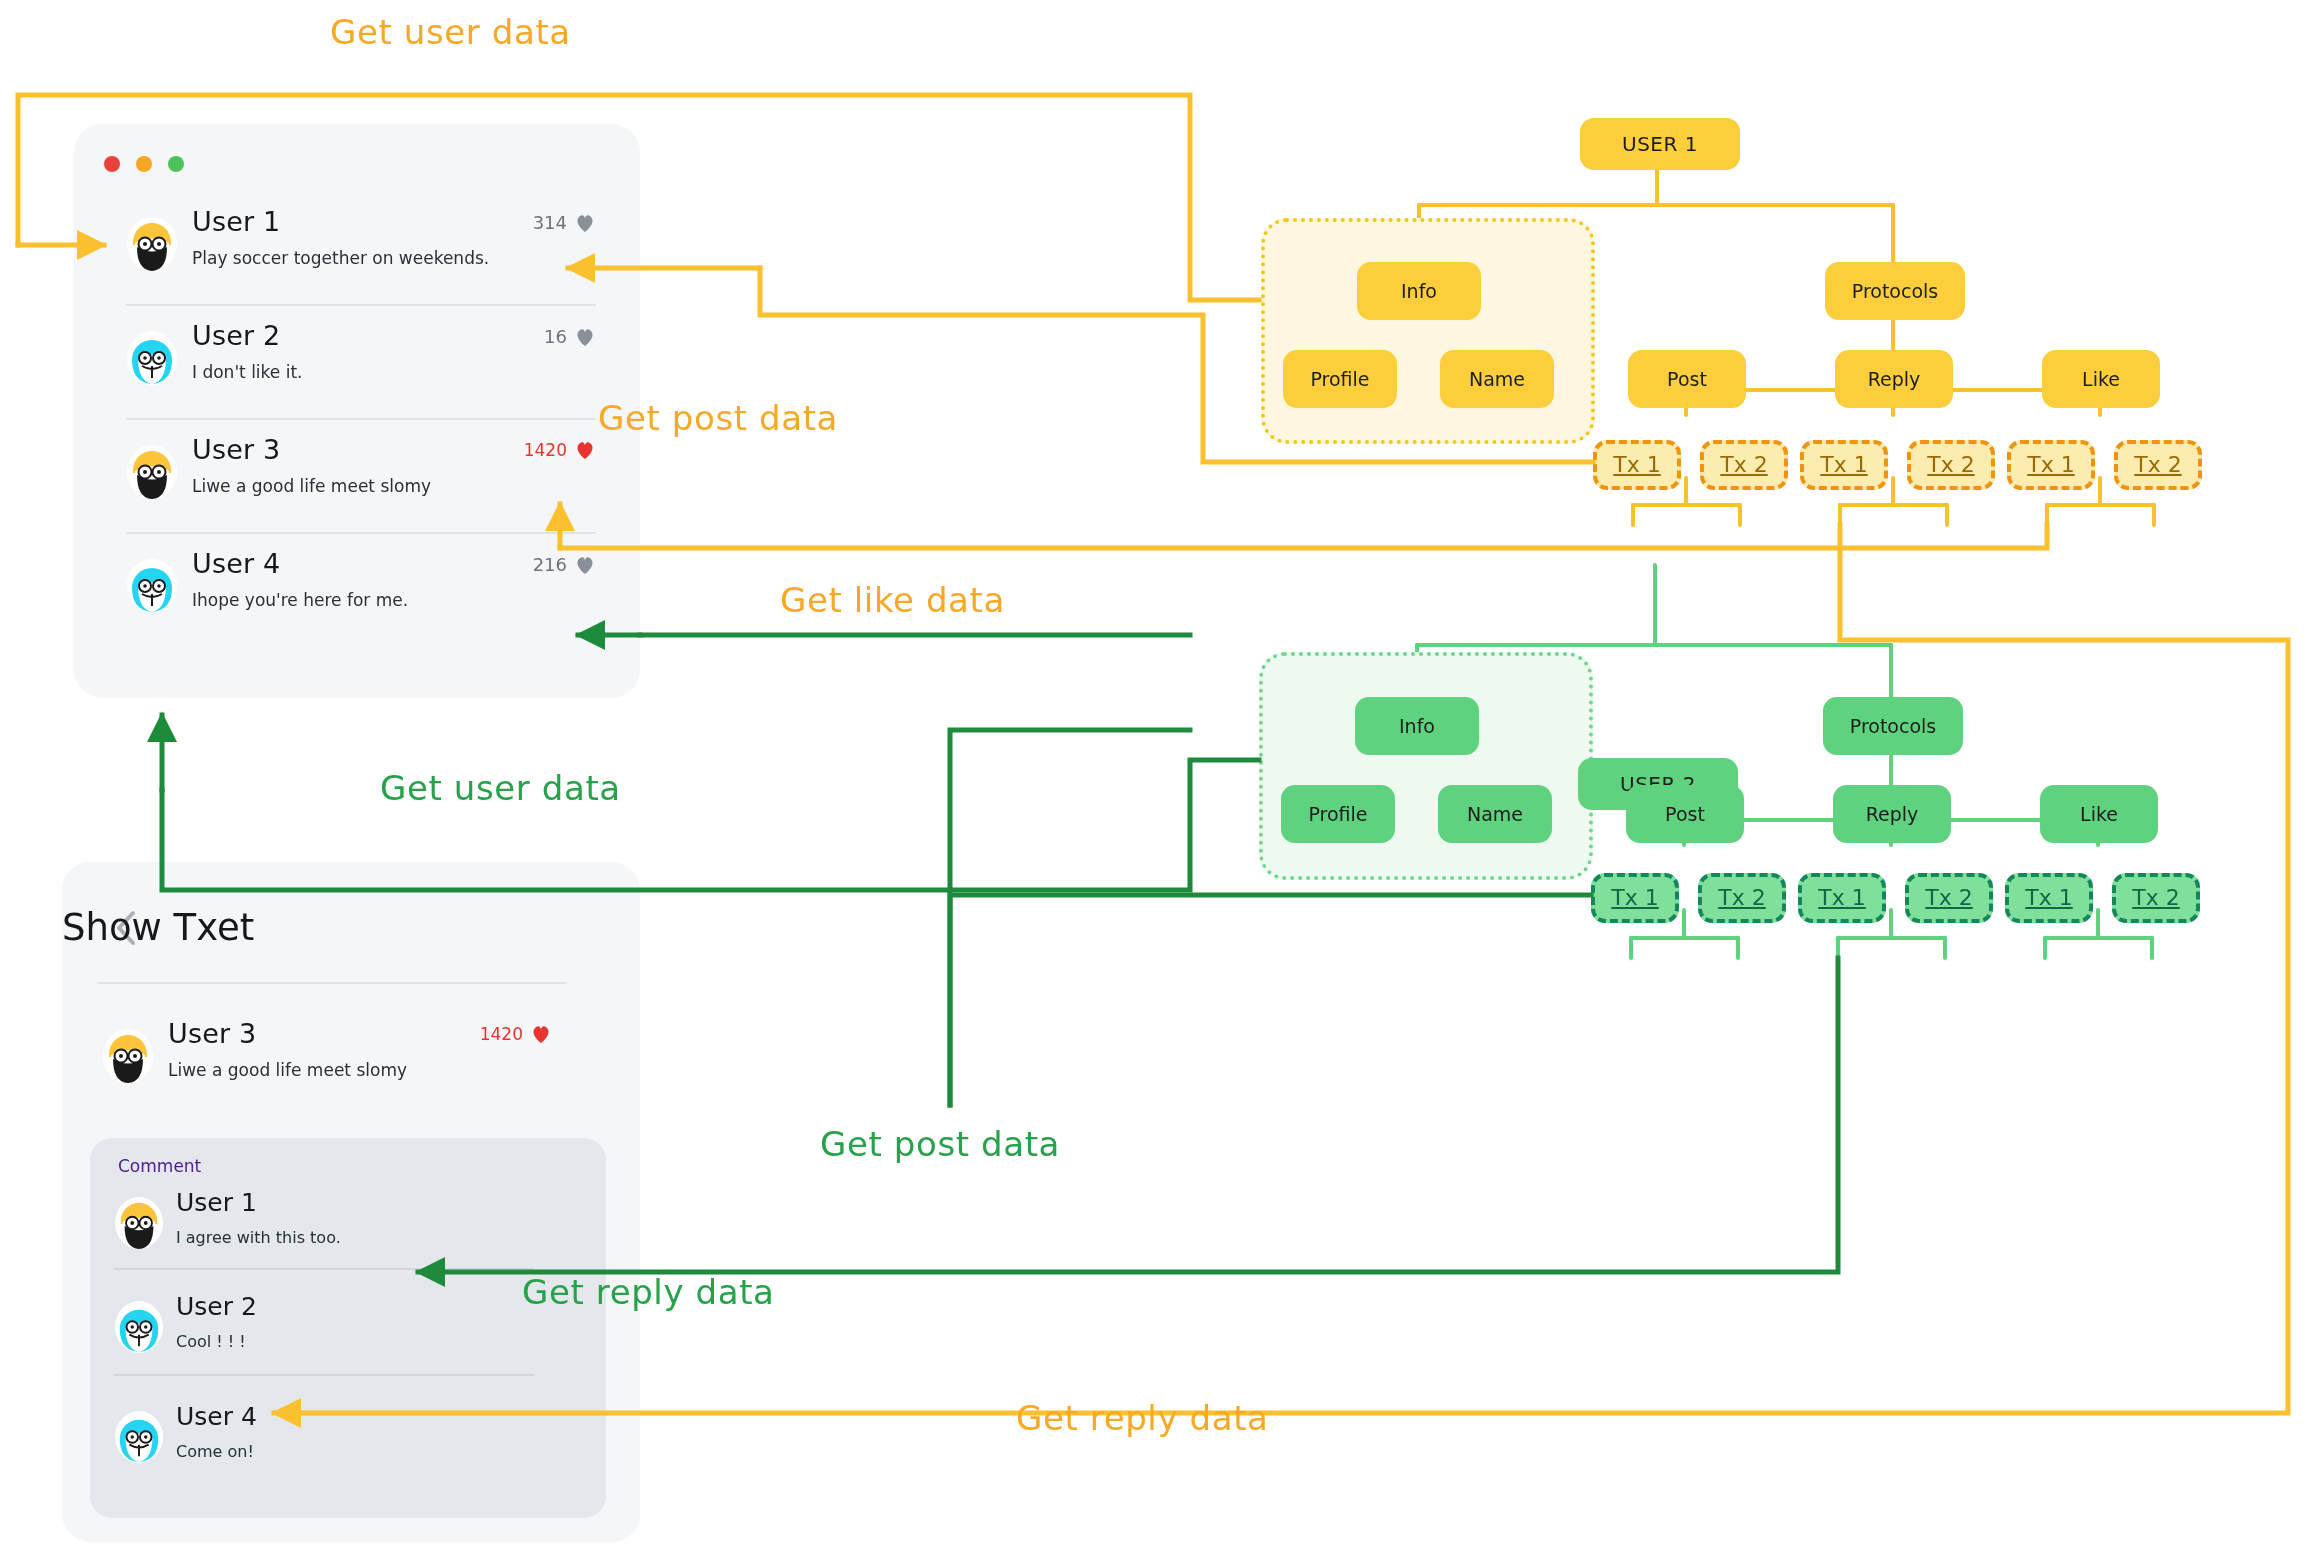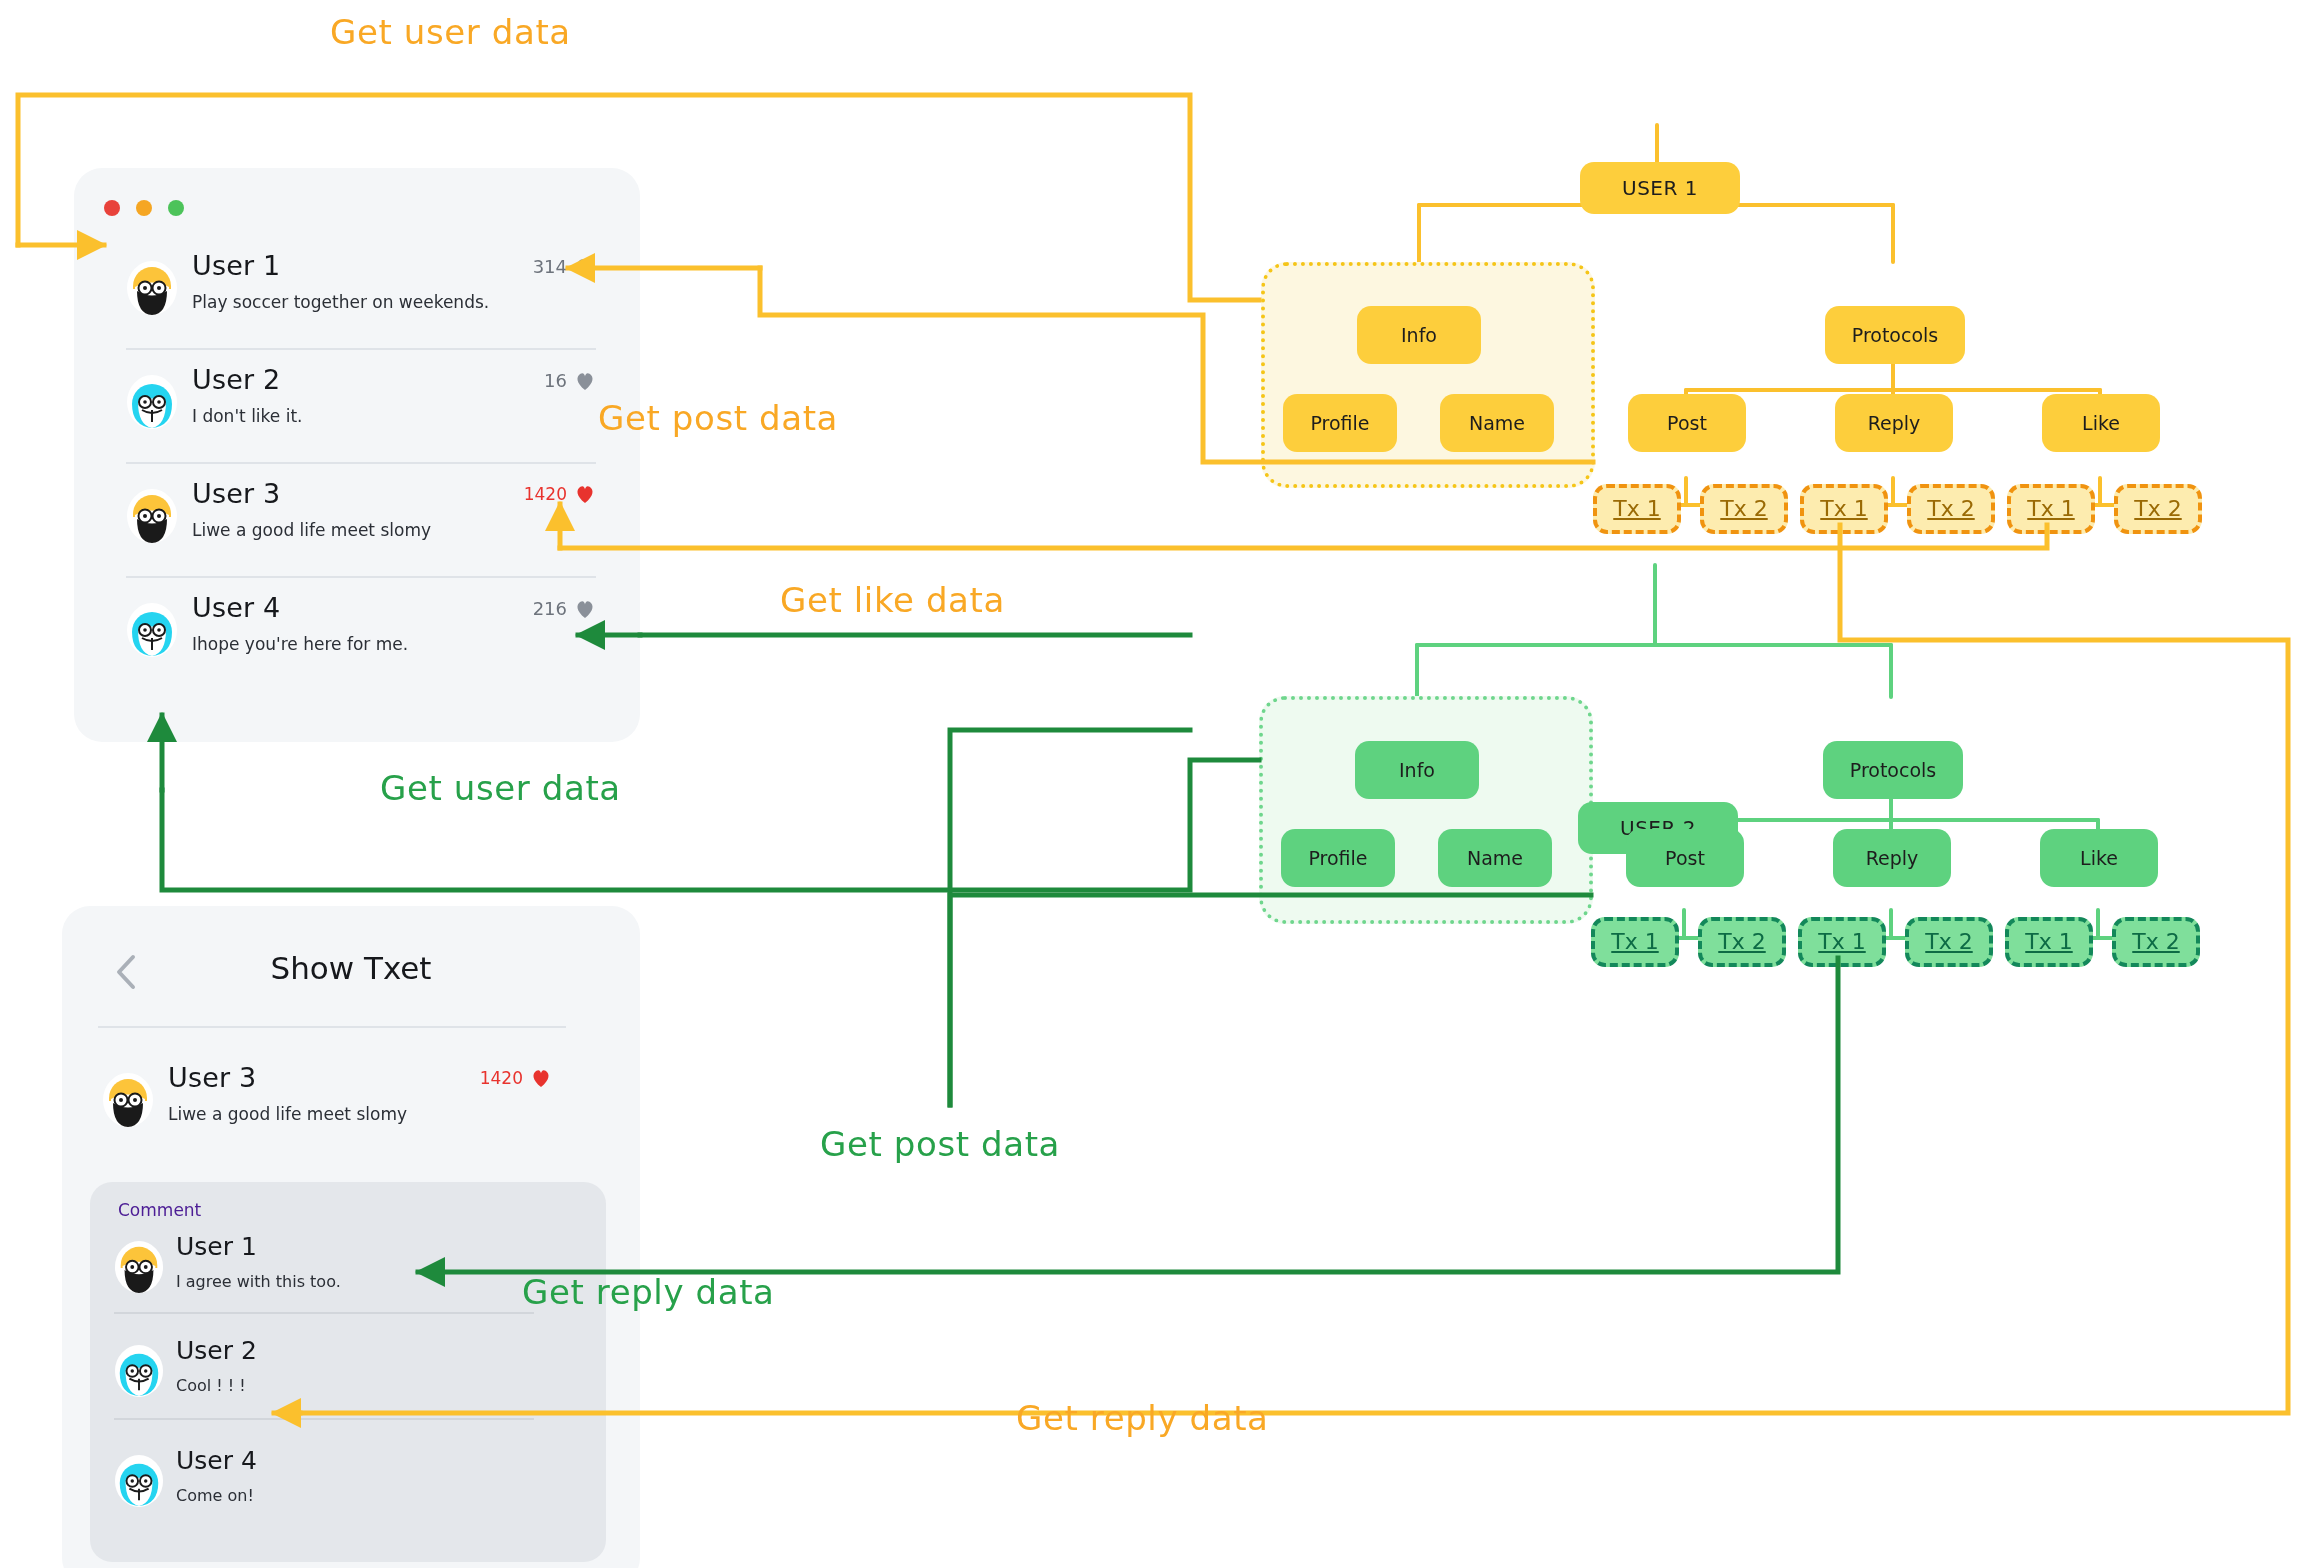--- a/index.html
+++ b/index.html
@@ -24,22 +24,22 @@
 
   .avatar{position:absolute;left:0;top:6px;width:52px;height:56px;}
   .uname{position:absolute;left:66px;top:-4px;font-size:27px;color:#16181c;
          font-weight:400;letter-spacing:.2px;}
   .utext{position:absolute;left:66px;top:38px;font-size:17px;color:#2b2f36;}
   .likes{position:absolute;right:0;top:2px;display:flex;align-items:center;gap:7px;}
   .likes .n{font-size:18px;color:#6d737c;}
   .likes.hot .n{color:#e8332e;font-size:17px;}
   .heart{width:22px;height:20px;}
 
-  #detail-title{position:absolute;left:0;top:44px;width:100%;text-align:center;
-      font-size:31px;color:#16181c;}
+  #detail-title{position:absolute;left:0;top:44px;width:100%;text-align:left;
+      font-size:37px;color:#16181c;}
   #back-chevron{position:absolute;left:52px;top:48px;width:24px;height:36px;cursor:pointer;}
 
   #comment-box{position:absolute;left:28px;top:276px;width:516px;height:380px;
       background:#e4e7eb;border-radius:22px;}
   #comment-label{position:absolute;left:28px;top:18px;font-size:17px;color:#4c1d95;}
   .c-row{position:absolute;left:24px;width:450px;height:76px;}
   .c-avatar{position:absolute;left:0;top:4px;width:50px;height:54px;}
   .c-name{position:absolute;left:62px;top:-4px;font-size:25px;color:#16181c;}
   .c-text{position:absolute;left:62px;top:36px;font-size:16px;color:#2b2f36;}
 
@@ -59,21 +59,21 @@
 
   
   .hlabel{position:absolute;font-size:34px;letter-spacing:.6px;white-space:nowrap;}
   .hlabel.y{color:#f9a825;}
   .hlabel.g{color:#27a14a;}
 
   svg.layer{position:absolute;left:0;top:0;width:2304px;height:1568px;
             pointer-events:none;overflow:visible;}
   svg.below{z-index:1;}
   svg.above{z-index:5;}
-  .app-card,#stage>.node,#stage>.group-box{z-index:3;margin-top:44px;}
+  .app-card,#stage>.node,#stage>.group-box{z-index:3;}
   .hlabel{z-index:6;margin-left:28px;}
 </style>
 </head>
 <body>
 
 <div id="stage">
 
   <svg class="layer below">
     <defs>
       <marker id="ahY" viewBox="0 0 10 10" refX="9" refY="5" markerWidth="6" markerHeight="6" orient="auto-start-reverse">

